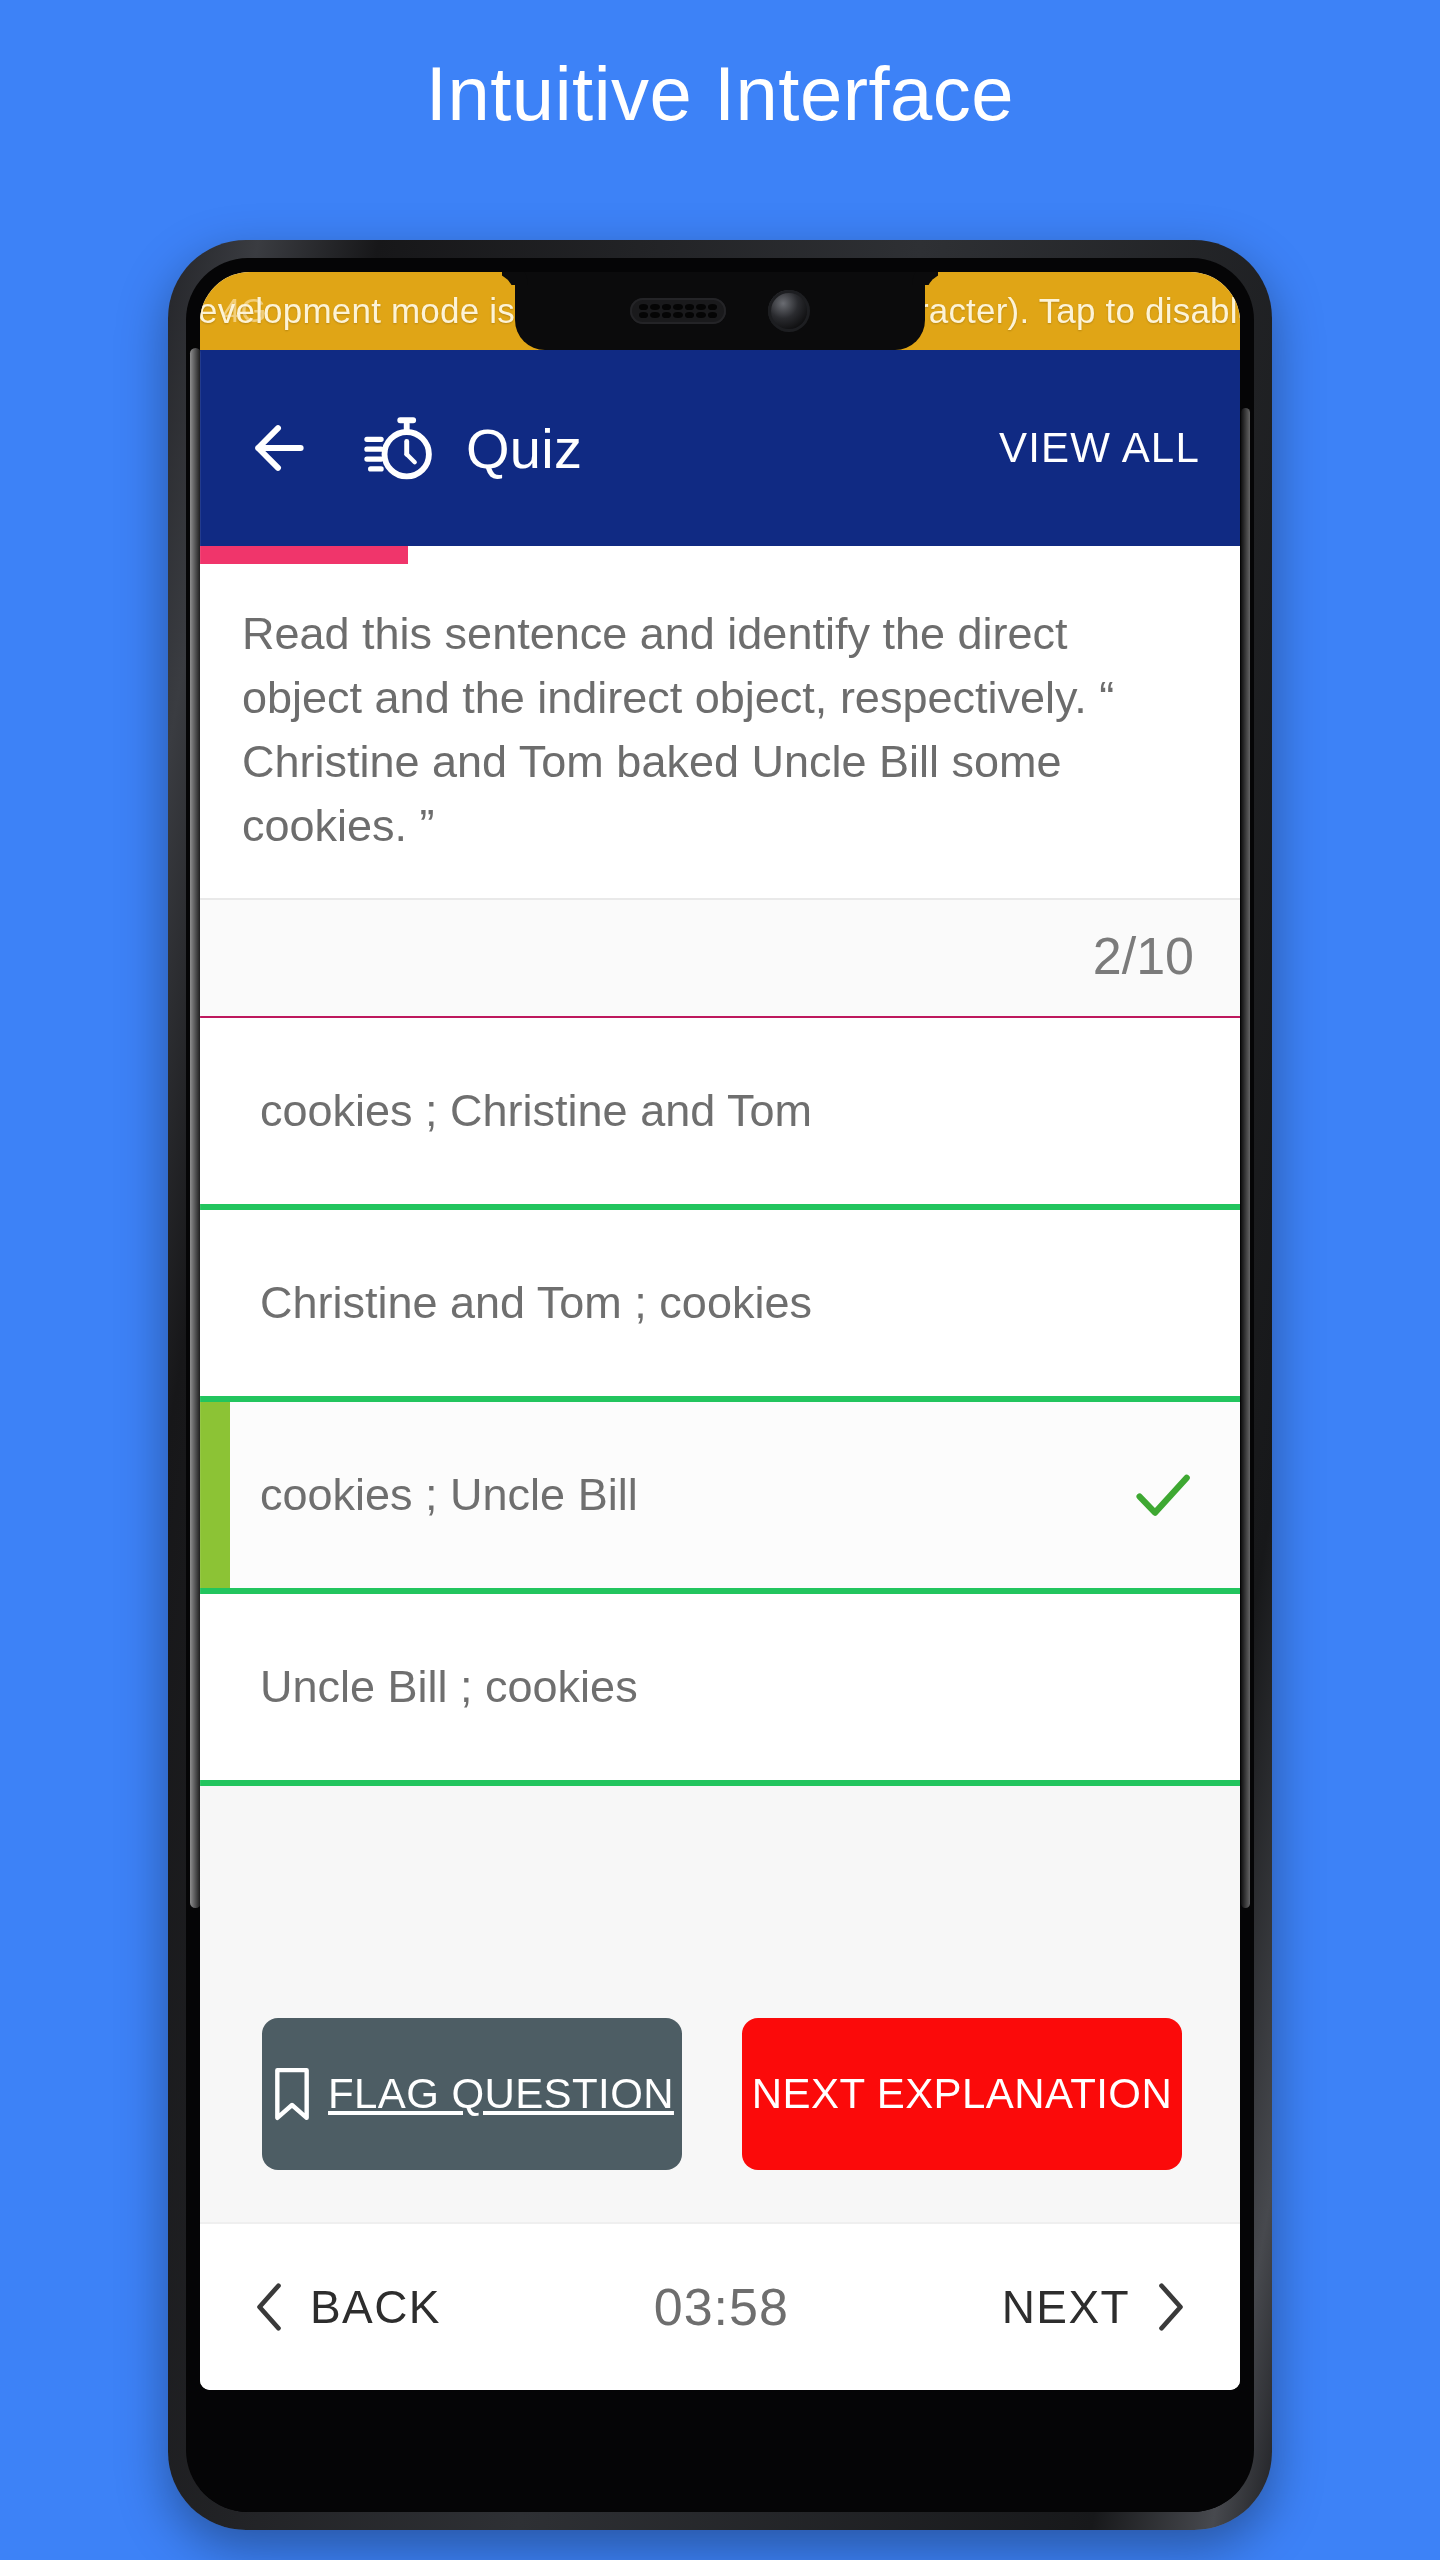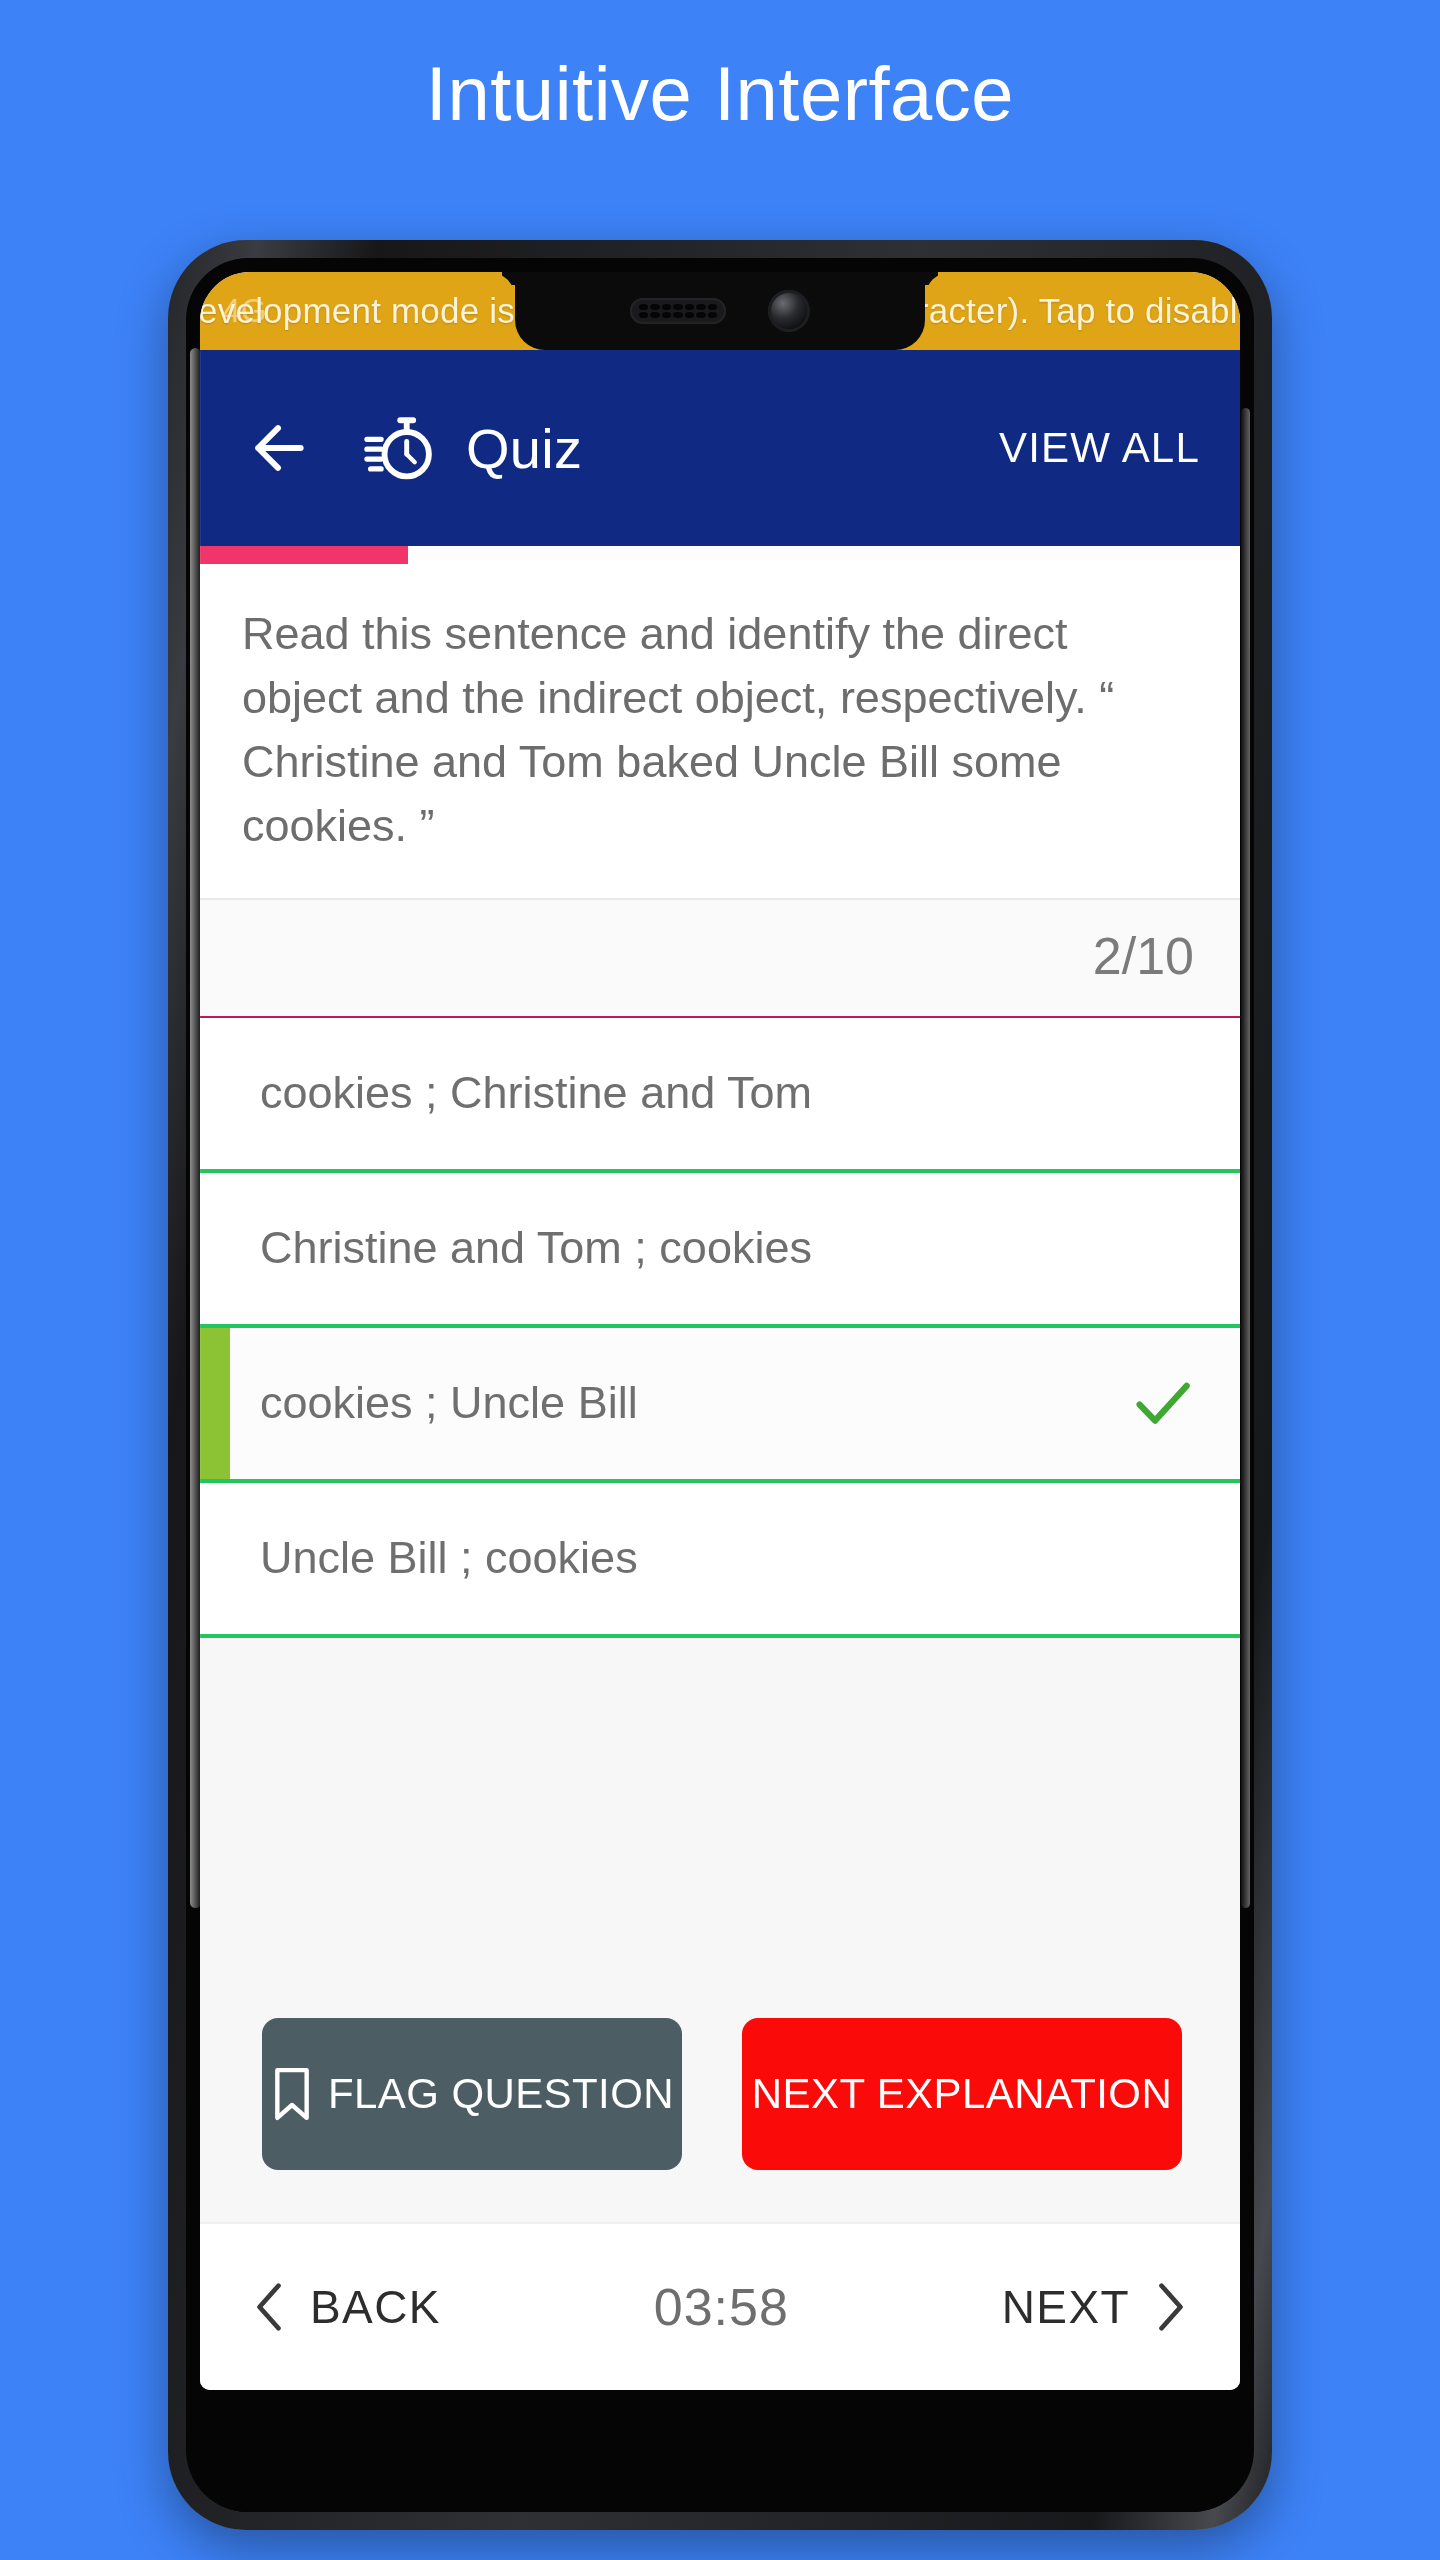--- a/index.html
+++ b/index.html
@@ -165,23 +165,23 @@
     color: #7b7b7b;
     font-size: 52px;
     border-bottom: 2px solid #be185d;
   }
 
   
   .options { background: #ffffff; }
   .option {
     position: relative;
     display: flex; align-items: center;
-    height: 155px;
+    height: 192px;
     padding: 0 44px 0 60px;
-    border-bottom: 4px solid #22c55e;
+    border-bottom: 6px solid #22c55e;
     background: #ffffff;
   }
   .option.selected { background: #fcfcfc; }
   .option.selected::before {
     content: ""; position: absolute; left: 0; top: 0;
     width: 30px; height: 100%; background: #8cc335;
   }
   .option-label { color: #6f6f6f; font-size: 45px; }
   .ic-check { margin-left: auto; width: 66px; height: 66px; }
 
@@ -198,21 +198,21 @@
   }
   .btn {
     border-radius: 16px;
     display: flex; align-items: center; justify-content: center;
     height: 152px;
     color: #ffffff;
     font-size: 42px;
     letter-spacing: 0.4px;
   }
   .btn-flag {
-    background: #4d5d64; flex: 0 0 420px; gap: 14px;
+    background: #4d5d64; flex: 0 0 420px; gap: 14px; text-decoration: underline;
   }
   .btn-explain {
     background: #fb0a0a; flex: 0 0 440px;
   }
   .ic-bookmark { width: 44px; height: 56px; flex: 0 0 auto; }
 
   
   .bottomnav {
     background: #ffffff;
     height: 168px;

